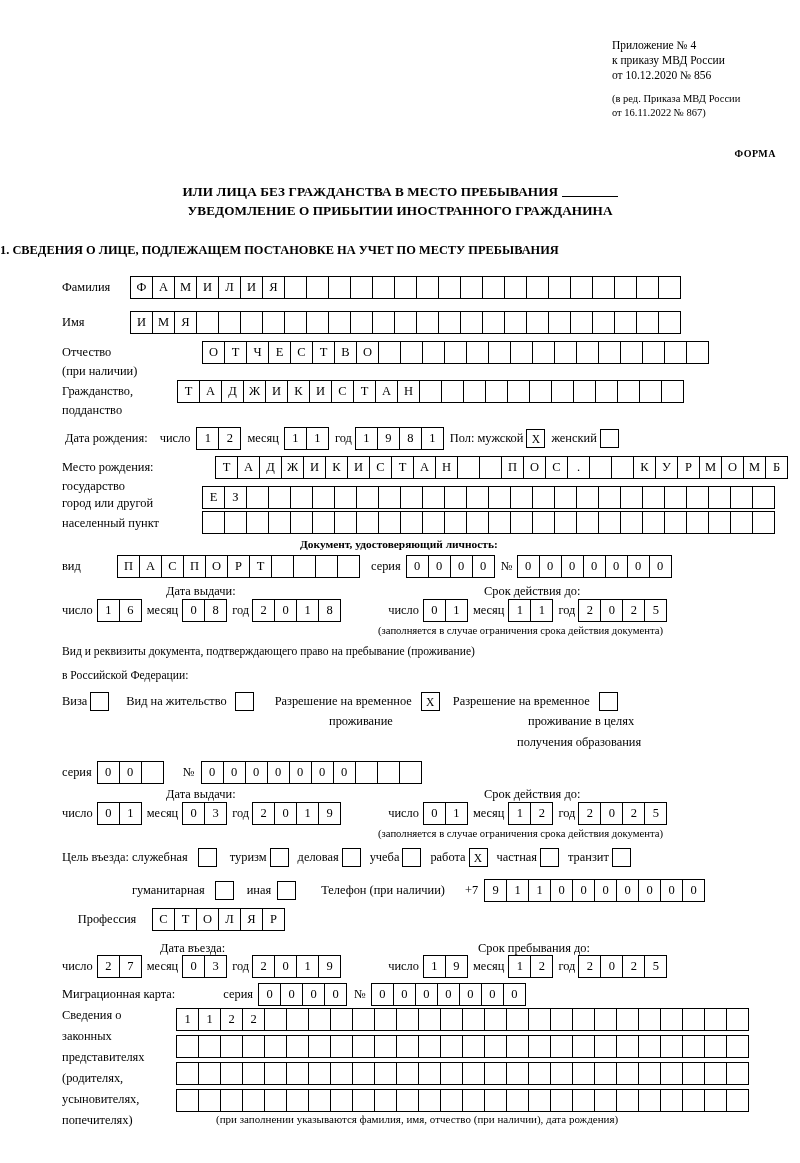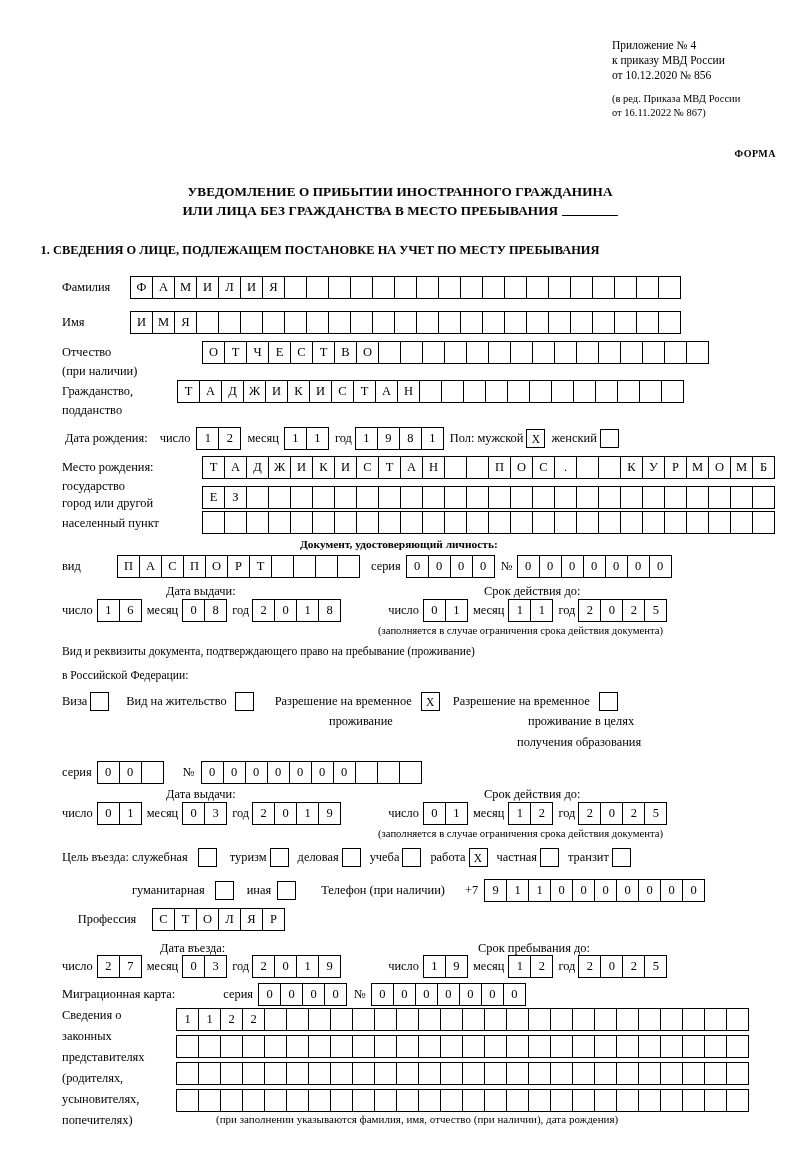--- a/index.html
+++ b/index.html
@@ -22,21 +22,21 @@
     position:absolute; left:0; top:148px; width:776px;
     text-align:right; font-weight:bold; font-size:10px; letter-spacing:.5px;
   }
 
   .title{
     position:absolute;left:0;top:182px;width:800px;text-align:center;
     font-weight:bold;font-size:13.2px;line-height:19px;letter-spacing:.1px;
   }
   .title .ul{display:inline-block;border-bottom:1px solid #000;width:56px;height:13px;vertical-align:-1px;}
   .section1{
-    position:absolute;left:0;top:243px;width:640px;text-align:center;
+    position:absolute;left:0;top:243px;width:640px;
     font-weight:bold;font-size:12.4px;
   }
 
   
   .row{position:absolute;display:flex;align-items:center;}
   .lbl{font-size:12.4px;white-space:nowrap;}
   .bold{font-weight:bold;}
 
   
   .boxes{display:flex;}
@@ -59,22 +59,22 @@
   <div class="hdr">
     <div>Приложение № 4</div>
     <div>к приказу МВД России</div>
     <div>от 10.12.2020 № 856</div>
     <div class="small">(в ред. Приказа МВД России</div>
     <div class="small" style="margin-top:0">от 16.11.2022 № 867)</div>
   </div>
   <div class="forma">ФОРМА</div>
 
   <div class="title">
+    <div><span>ИЛИ ЛИЦА БЕЗ ГРАЖДАНСТВА В МЕСТО ПРЕБЫВАНИЯ</span> <span class="ul"></span></div>
     <div>УВЕДОМЛЕНИЕ О ПРИБЫТИИ ИНОСТРАННОГО ГРАЖДАНИНА</div>
-    <div><span>ИЛИ ЛИЦА БЕЗ ГРАЖДАНСТВА В МЕСТО ПРЕБЫВАНИЯ</span> <span class="ul"></span></div>
   </div>
 
   <div class="section1">1. СВЕДЕНИЯ О ЛИЦЕ, ПОДЛЕЖАЩЕМ ПОСТАНОВКЕ НА УЧЕТ ПО МЕСТУ ПРЕБЫВАНИЯ</div>
 
   <div class="row" style="left:62px;top:276px;">
     <div class="lbl" style="width:68px">Фамилия</div>
     <div class="boxes" id="bx-surname">
         <div class="bx">Ф</div>
         <div class="bx">А</div>
         <div class="bx">М</div>
@@ -212,21 +212,21 @@
         <div class="bx">9</div>
         <div class="bx">8</div>
         <div class="bx">1</div>
       </div>
     <div class="lbl" style="margin-left:7px">Пол: мужской</div>
     <div class="chk">X</div>
     <div class="lbl" style="margin-left:3px">женский</div>
     <div class="chk"></div>
   </div>
 
-  <div class="row" style="left:62px;top:456px;">
+  <div class="row" style="left:62px;top:456px;gap:13px;">
     <div class="lbl" style="width:140px">Место рождения:</div>
     <div class="boxes" id="bx-bcountry">
         <div class="bx">Т</div>
         <div class="bx">А</div>
         <div class="bx">Д</div>
         <div class="bx">Ж</div>
         <div class="bx">И</div>
         <div class="bx">К</div>
         <div class="bx">И</div>
         <div class="bx">С</div>

